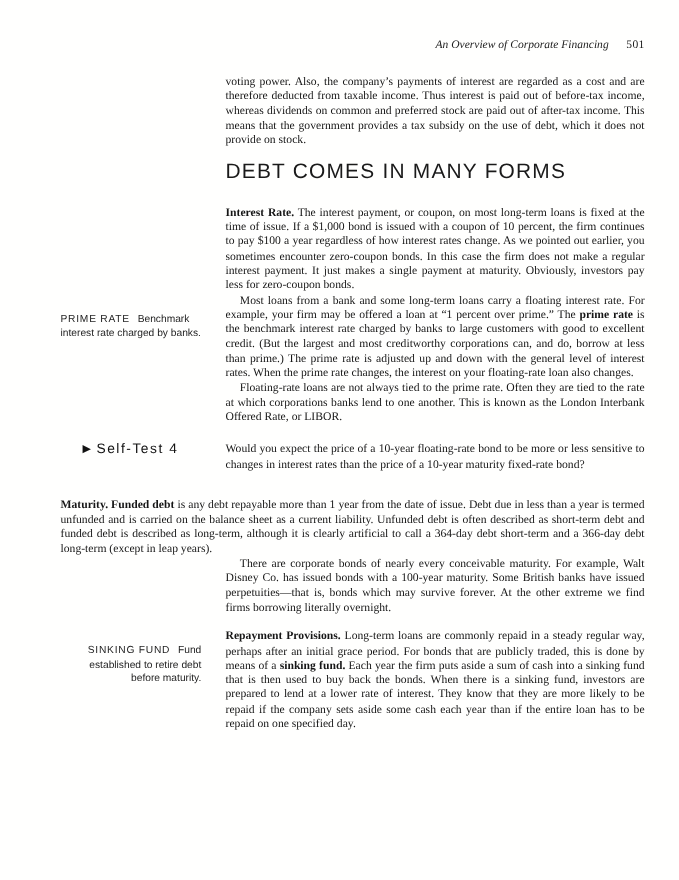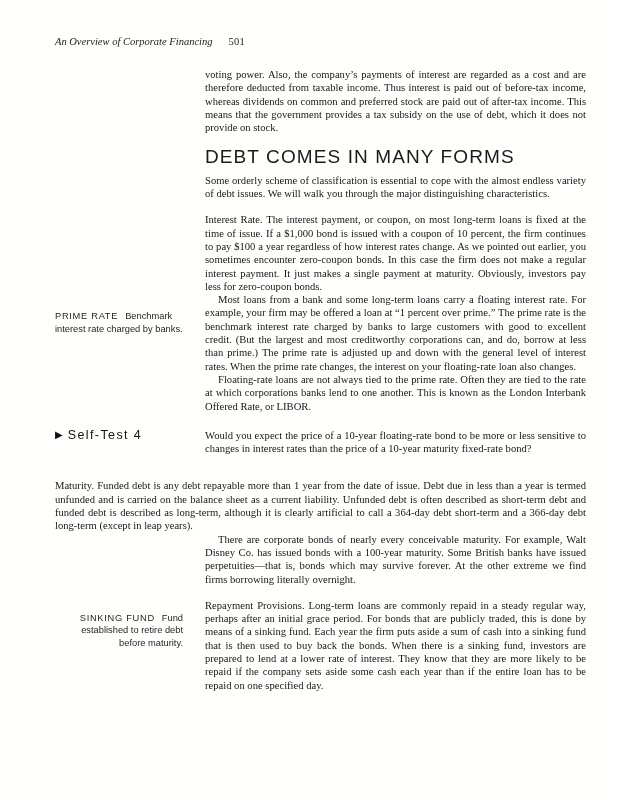--- a/index.html
+++ b/index.html
@@ -8,21 +8,21 @@
     width: 617px; height: 800px;
     background: #ffffff;
     font-family: "Liberation Serif", "DejaVu Serif", serif;
     color: #161616;
     -webkit-font-smoothing: antialiased;
   }
   .page { position: relative; width: 617px; height: 800px; background: #fffffe; overflow: hidden; }
 
   .running-head {
     position: absolute; top: 36px; left: 55px; right: 31px;
-    font-size: 10.5px; color: #1b1b1b;
+    text-align: right; font-size: 10.5px; color: #1b1b1b;
   }
   .rh-title { font-style: italic; }
   .rh-page { font-style: normal; margin-left: 16px; letter-spacing: 0.3px; }
 
   .content { position: absolute; top: 68px; left: 55px; width: 531px; }
 
   .row { display: flex; align-items: flex-start; }
   .margin-cell {
     flex: 0 0 150px; max-width: 150px; padding-right: 22px;
     font-family: "Liberation Sans", "DejaVu Sans", sans-serif;
@@ -41,25 +41,25 @@
   }
 
   .margin-note .term { letter-spacing: 0.7px; margin-right: 7px; }
   .note-offset-prime { margin-top: 17px; }
   .note-offset-funded { margin-top: 2px; }
   .note-offset-sinking { margin-top: 26px; text-align: right; }
 
   .row.selftest { margin-top: 16px; margin-bottom: 24px; }
   .selftest-label {
     font-family: "Liberation Sans", "DejaVu Sans", sans-serif;
-    font-size: 12.5px; letter-spacing: 1.4px; white-space: nowrap; color: #111;
+    font-size: 12.5px; letter-spacing: 1.4px; white-space: nowrap; color: #111; margin-left: 20px;
   }
   .st-marker { font-size: 10px; letter-spacing: 0; margin-right: 5px; position: relative; top: -1px; }
 
-  .f-b { font-weight: normal; }
+  .f-b { font-weight: bold; }
   .f-i { }
 </style>
 </head>
 <body>
 
 <div class="page">
 
   <header class="running-head">
     <span class="rh-title">An Overview of Corporate Financing</span><span class="rh-page">501</span>
   </header>
@@ -70,21 +70,20 @@
       <div class="margin-cell"></div>
       <div class="main-cell">
         <p class="para"><span>voting power. Also, the company’s payments of interest are regarded as a cost and are therefore deducted from taxable income. Thus interest is paid out of </span><span class="f-i">before-tax</span><span> income, whereas dividends on common and preferred stock are paid out of </span><span class="f-i">after-tax</span><span> income. This means that the government provides a tax subsidy on the use of debt, which it does not provide on stock.</span></p>
       </div>
     </section>
 
     <section class="row">
       <div class="margin-cell"></div>
       <div class="main-cell">
         <h1 class="section-heading">DEBT COMES IN MANY FORMS</h1>
-        <p class="para"><span>Some orderly scheme of classification is essential to cope with the almost endless variety of debt issues. We will walk you through the major distinguishing characteristics.</span></p>
       </div>
     </section>
 
     <section class="row">
       <div class="margin-cell"></div>
       <div class="main-cell">
         <p class="para gap-before"><span class="f-b">Interest Rate.</span><span>  The interest payment, or </span><span class="f-i">coupon,</span><span> on most long-term loans is fixed at the time of issue. If a $1,000 bond is issued with a coupon of 10 percent, the firm continues to pay $100 a year regardless of how interest rates change. As we pointed out earlier, you sometimes encounter zero-coupon bonds. In this case the firm does not make a regular interest payment. It just makes a single payment at maturity. Obviously, investors pay less for zero-coupon bonds.</span></p>
       </div>
     </section>
 

